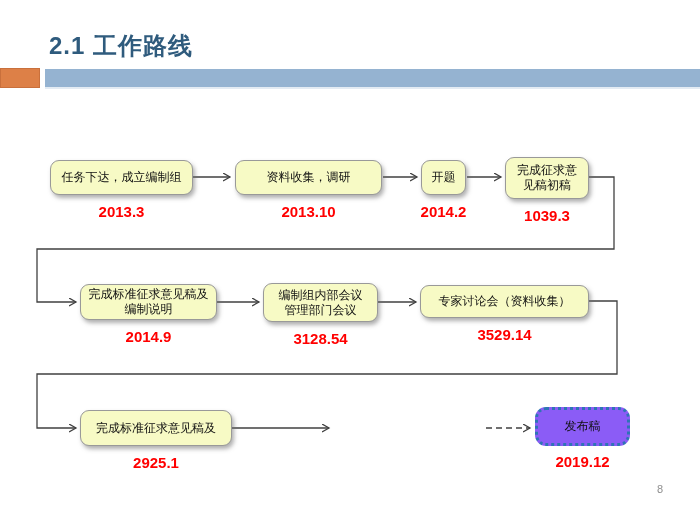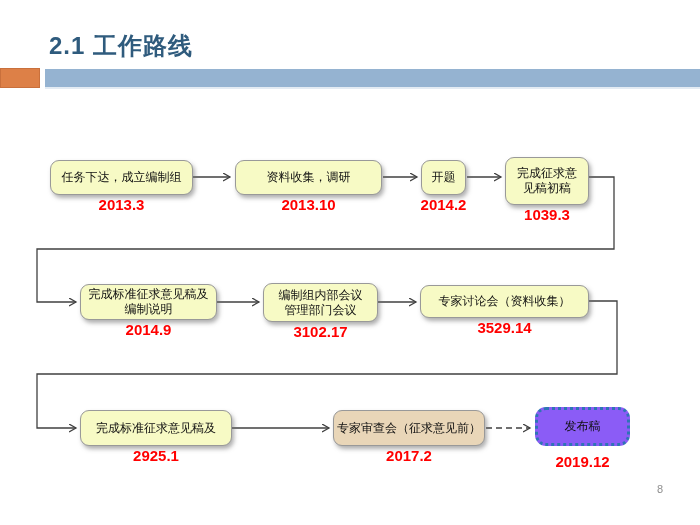--- a/index.html
+++ b/index.html
@@ -17,21 +17,21 @@
 
   .node-wrap{position:absolute;display:flex;flex-direction:column;align-items:center;}
   .box{box-sizing:border-box;width:100%;display:flex;align-items:center;justify-content:center;
        text-align:center;font-size:12px;line-height:15px;color:#111;white-space:pre-line;
        border-radius:9px;padding:2px 3px;}
   .box.yellow{background:#F7FAC5;border:1px solid #999999;
               box-shadow:2px 3px 4px rgba(110,110,110,0.55);}
   .box.tan{background:#E9D6B8;border:1px solid #999999;
            box-shadow:2px 3px 4px rgba(110,110,110,0.55);}
   .box.dashed{background:#8b5cf6;border:3px dotted #2E74B5;border-radius:11px;}
-  .date{margin-top:1px;font-size:15px;font-weight:bold;color:#FF0000;white-space:nowrap;}
+  .date{margin-top:8px;font-size:15px;font-weight:bold;color:#FF0000;white-space:nowrap;}
 
   .page-number{position:absolute;left:657px;top:483px;font-size:11px;color:#8F8F8F;}
 </style>
 </head>
 <body>
 
 <div class="slide">
 
   <div class="title">2.1  工作路线</div>
   <div class="bar-orange"></div>
@@ -65,51 +65,47 @@
     <div class="box yellow" style="height:35px">资料收集，调研</div>
     <div class="date">2013.10</div>
   </div>
 
   <div class="node-wrap" style="left:421px;top:160px;width:45px">
     <div class="box yellow" style="height:35px">开题</div>
     <div class="date">2014.2</div>
   </div>
 
   <div class="node-wrap" style="left:505px;top:157px;width:84px">
-    <div class="box yellow" style="height:48px">完成征求意
+    <div class="box yellow" style="height:42px">完成征求意
 见稿初稿</div>
     <div class="date">1039.3</div>
   </div>
 
   <div class="node-wrap" style="left:80px;top:284px;width:137px">
     <div class="box yellow" style="height:36px">完成标准征求意见稿及
 编制说明</div>
     <div class="date">2014.9</div>
   </div>
 
   <div class="node-wrap" style="left:263px;top:283px;width:115px">
     <div class="box yellow" style="height:39px">编制组内部会议
 管理部门会议</div>
-    <div class="date">3102.17</div>
+    <div class="date">3128.54</div>
   </div>
 
   <div class="node-wrap" style="left:420px;top:285px;width:169px">
     <div class="box yellow" style="height:33px">专家讨论会（资料收集）</div>
     <div class="date">3529.14</div>
   </div>
 
   <div class="node-wrap" style="left:80px;top:410px;width:152px">
     <div class="box yellow" style="height:36px">完成标准征求意见稿及</div>
     <div class="date">2925.1</div>
   </div>
 
-  <div class="node-wrap" style="left:333px;top:410px;width:152px">
-    <div class="box tan" style="height:36px">专家审查会（征求意见前）</div>
-    <div class="date">2017.2</div>
-  </div>
 
   <div class="node-wrap" style="left:535px;top:407px;width:95px">
     <div class="box dashed" style="height:39px">发布稿</div>
     <div class="date" style="margin-top:7px">2019.12</div>
   </div>
 
   <div class="page-number">8</div>
 </div>
 
 </body></html>

